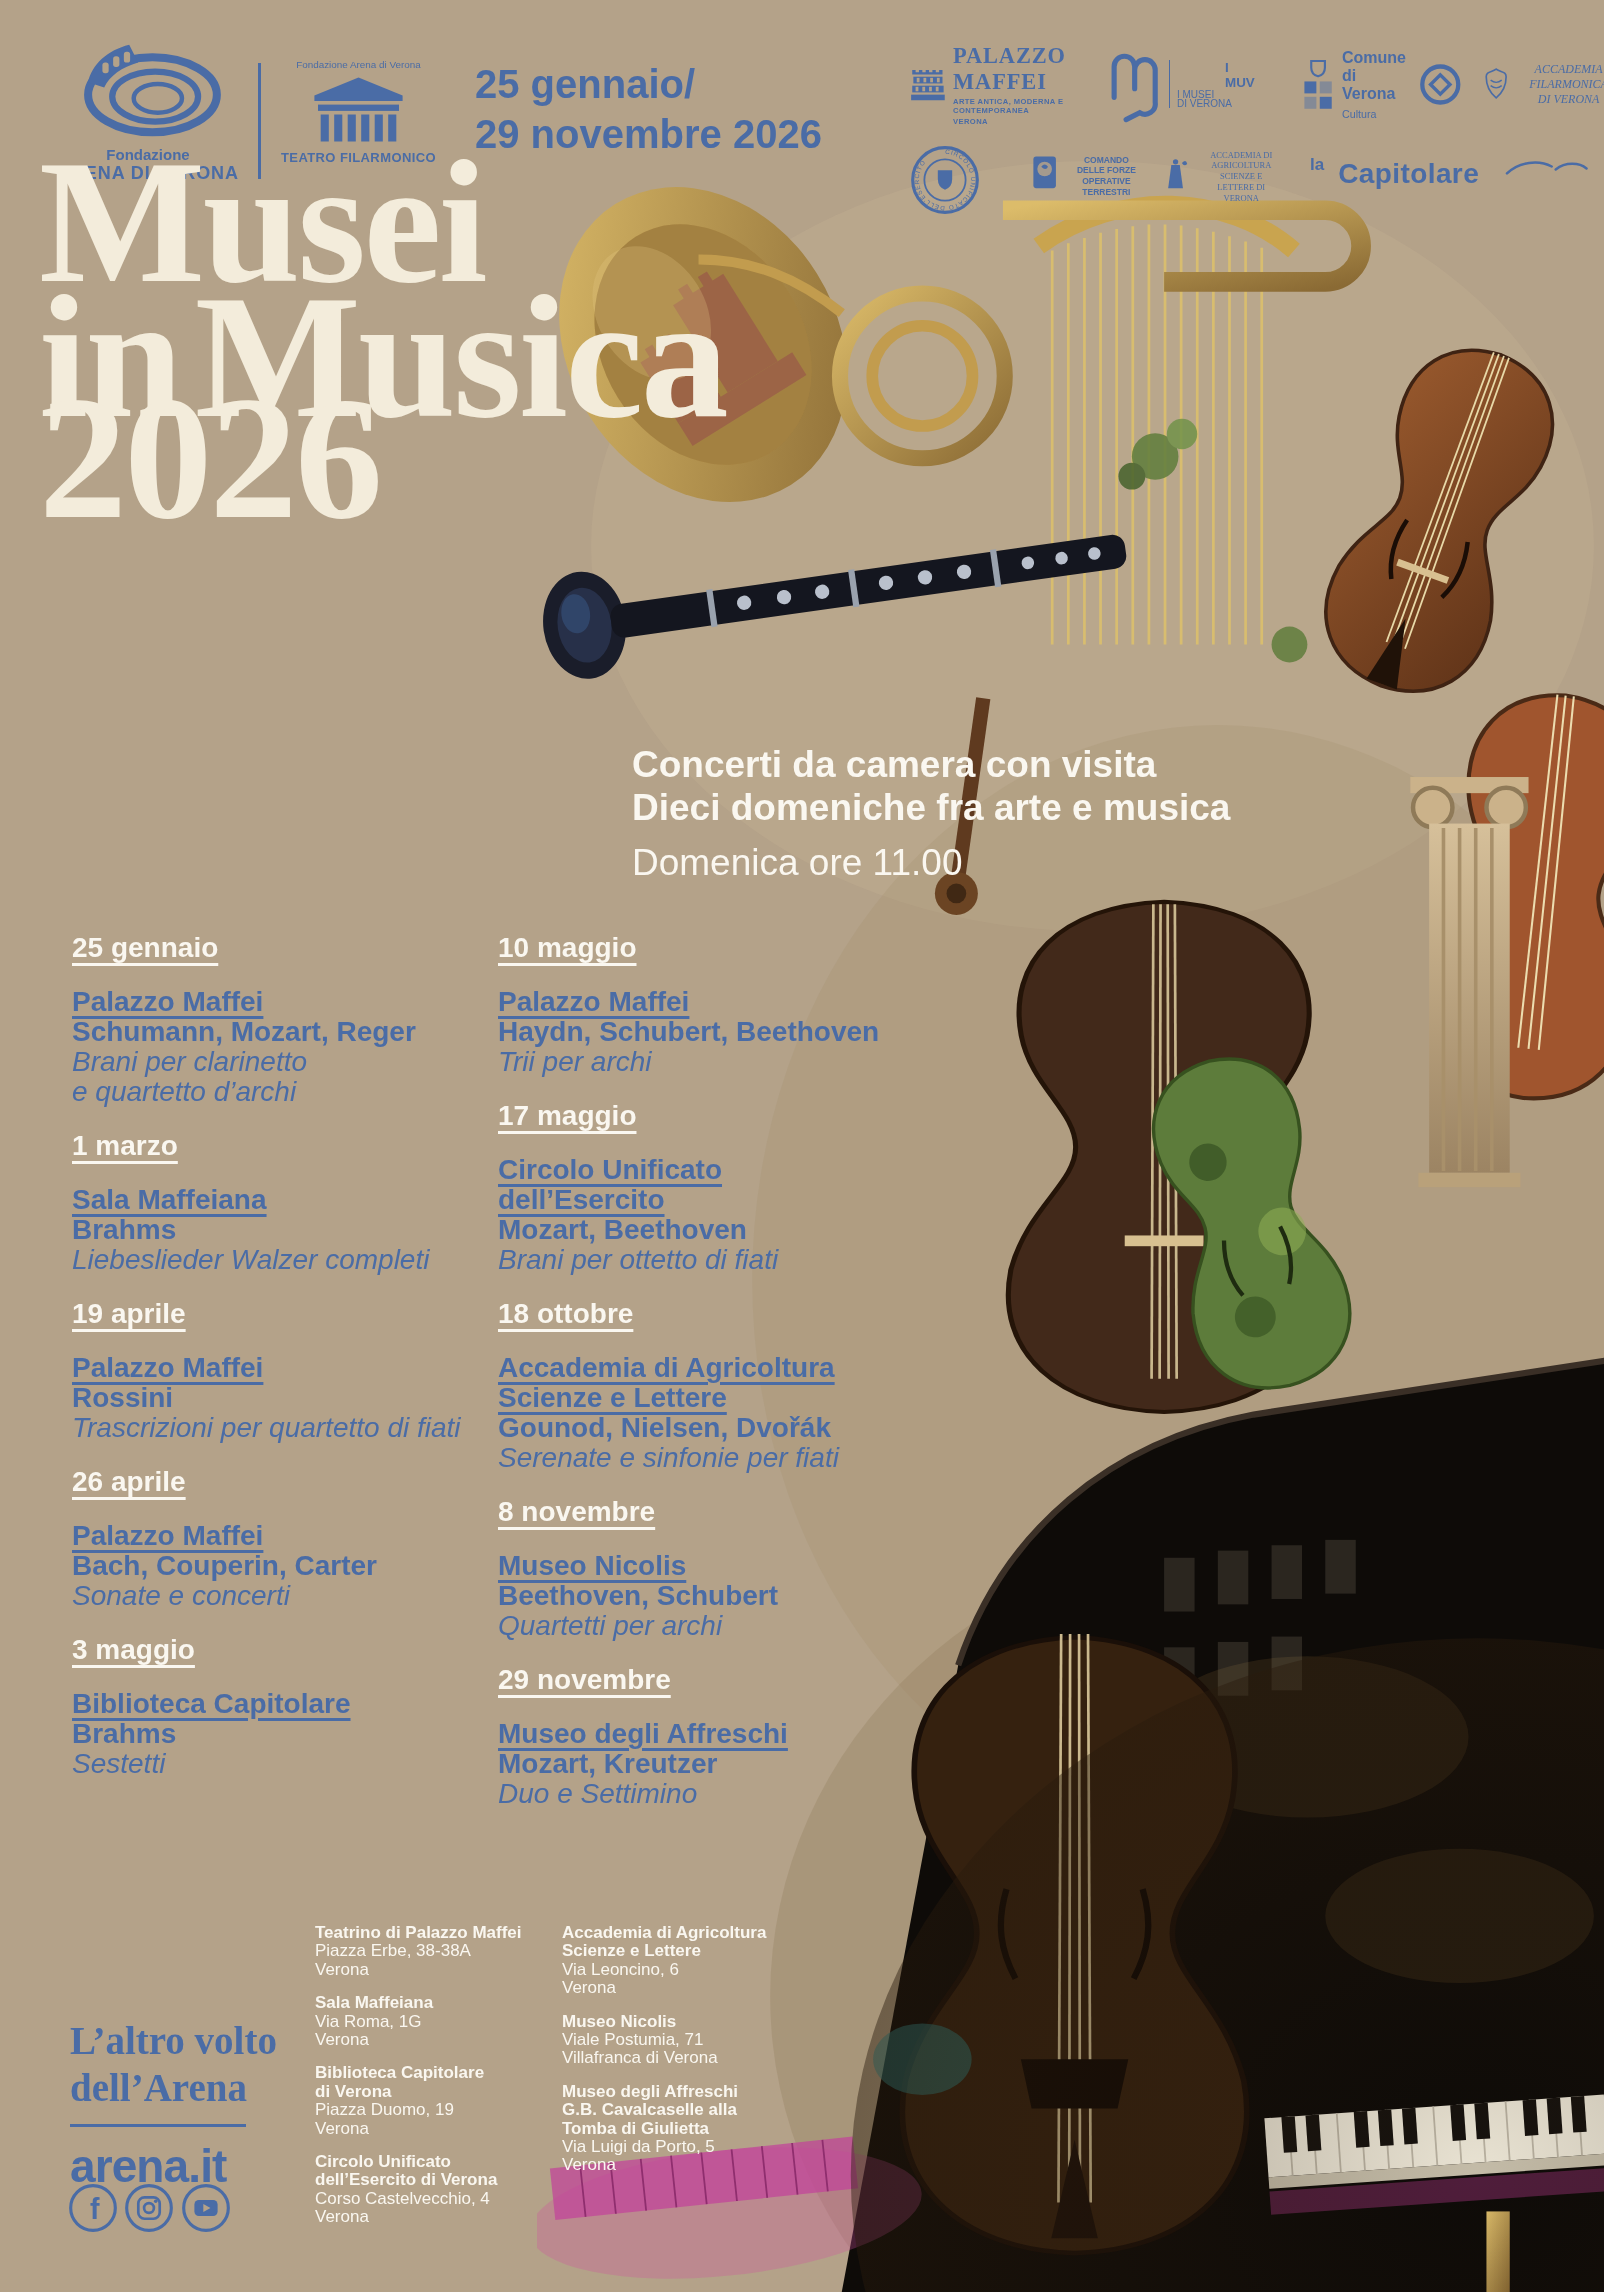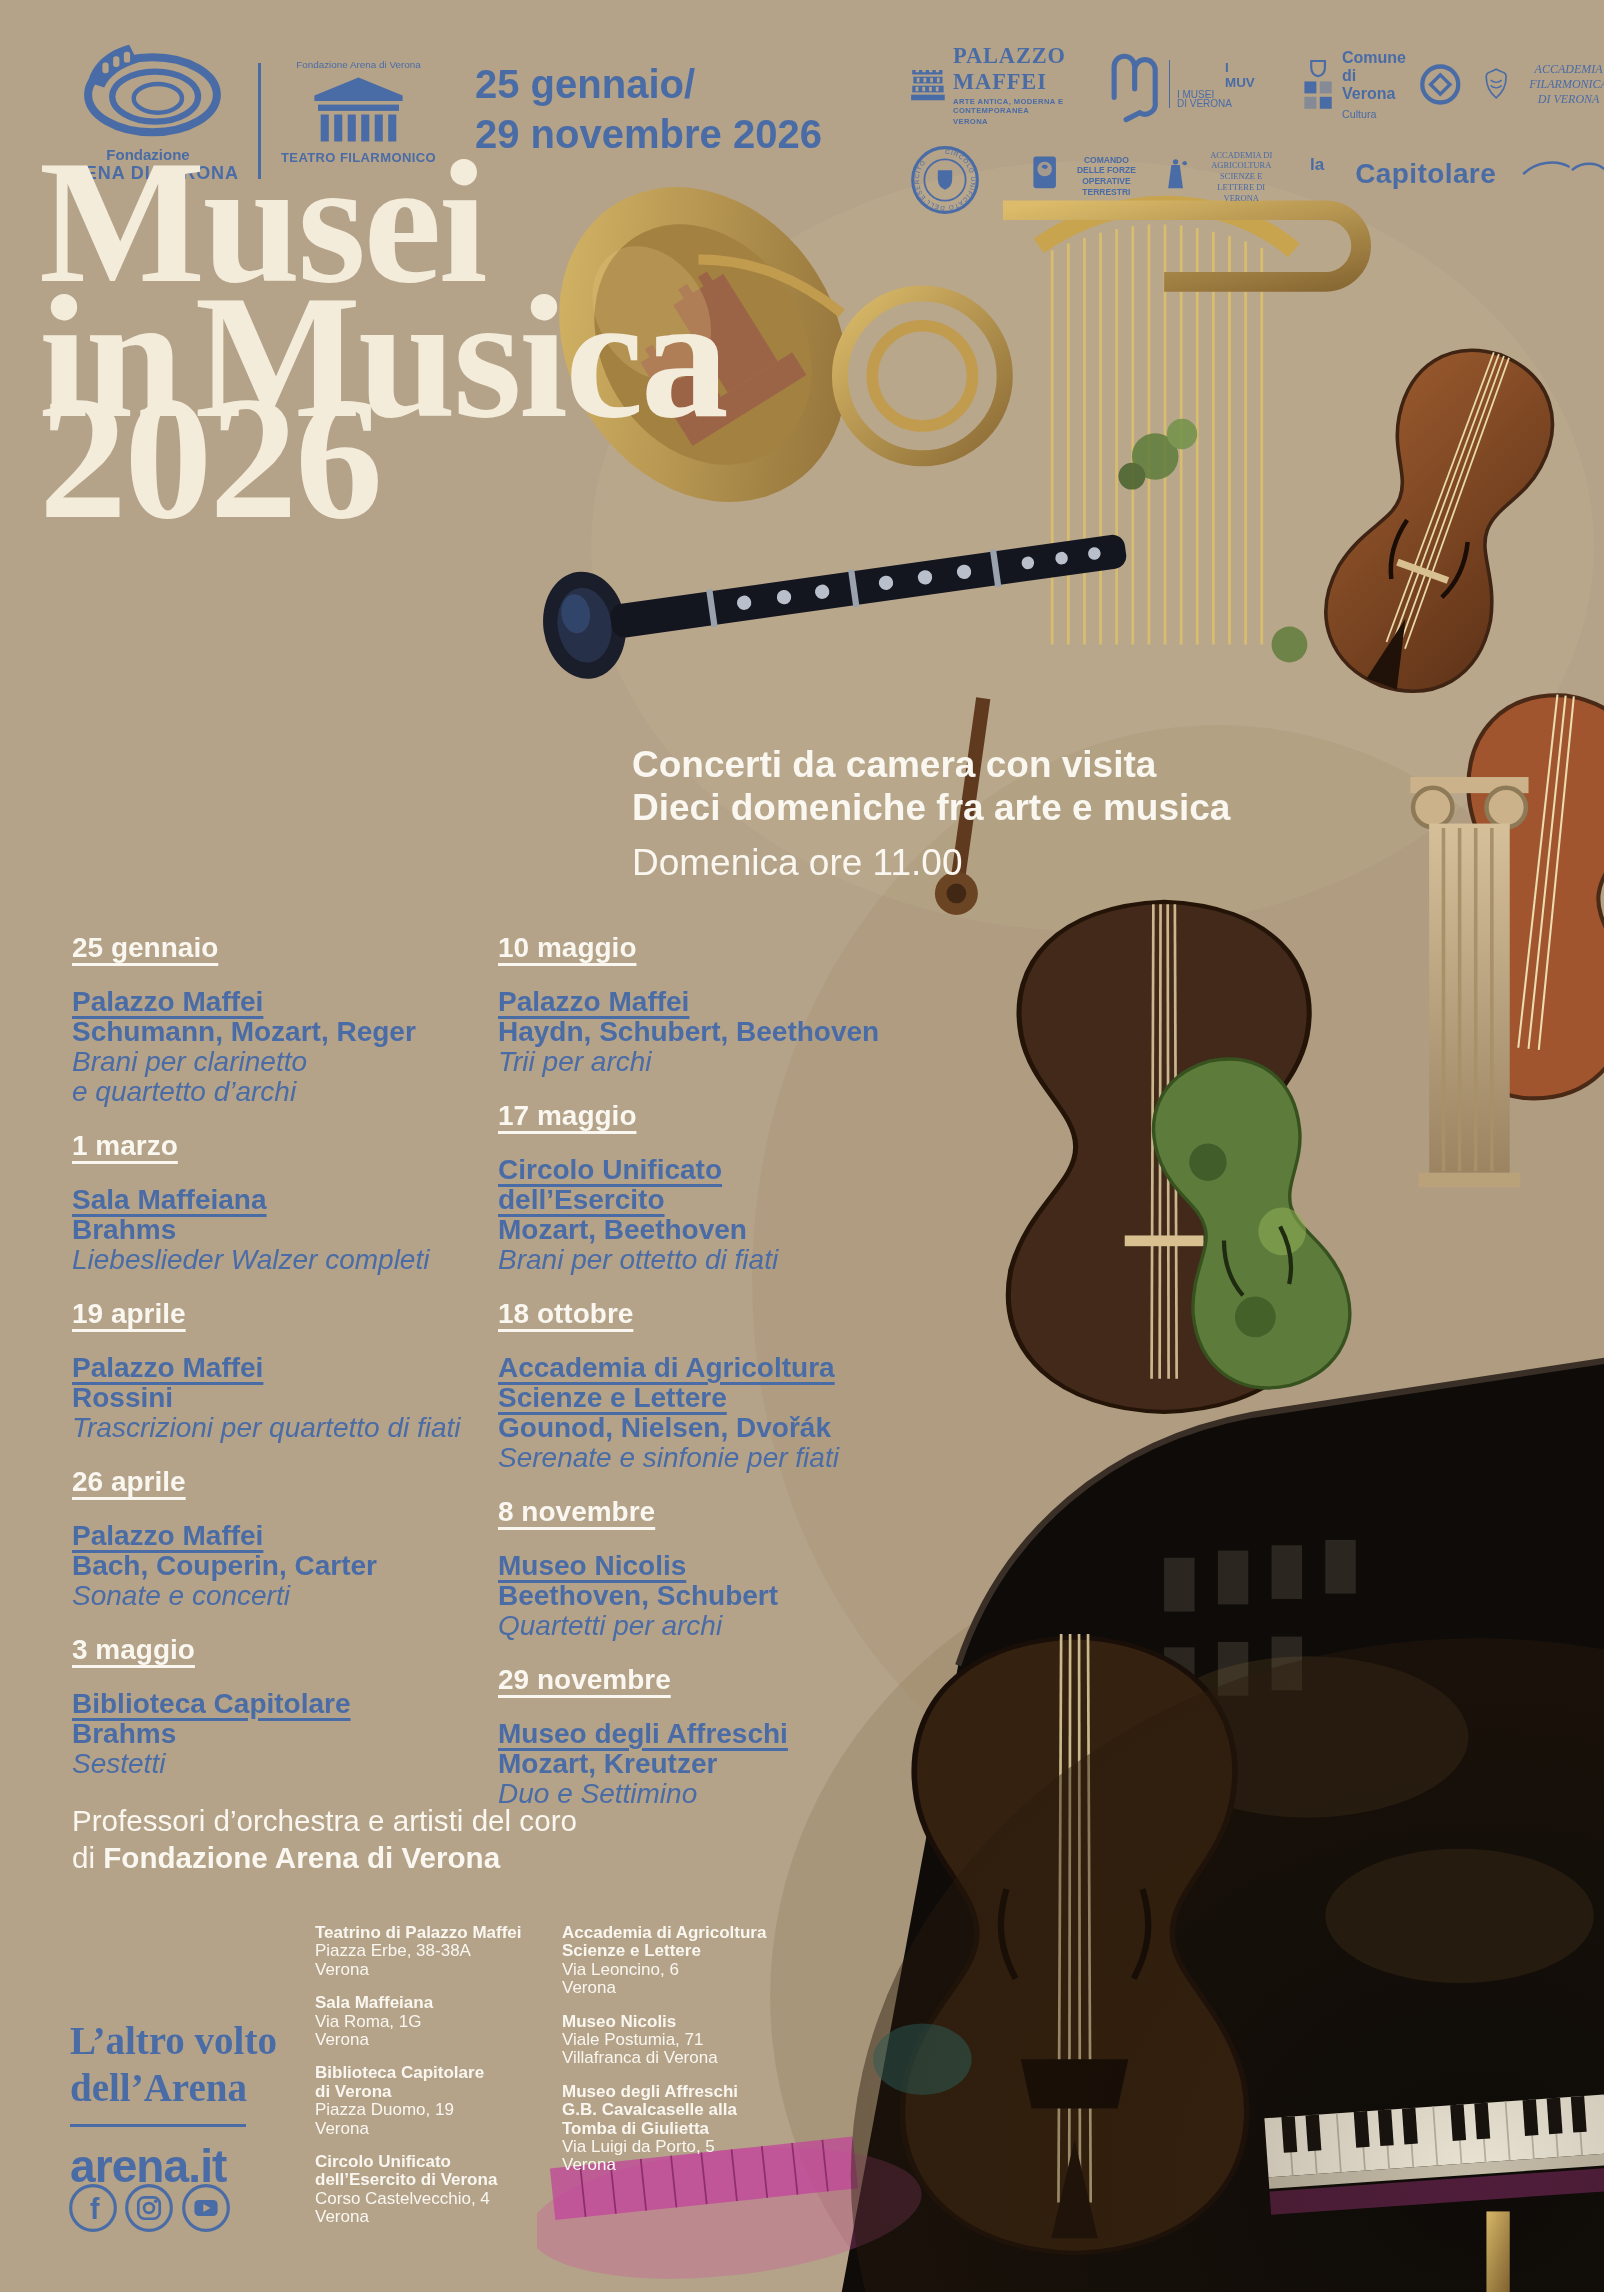--- a/index.html
+++ b/index.html
@@ -28,21 +28,21 @@
   .pcol{display:flex;align-items:center;gap:14px;}
   .pm-name{font-family:"Liberation Serif",serif;font-size:22.4px;font-weight:bold;letter-spacing:0.9px;}
   .pm-sub{font-size:7.6px;font-weight:bold;letter-spacing:0.4px;margin-top:1.8px;}
   .imuv-t1{font-size:13.4px;font-weight:bold;margin-left:48px;}
   .imuv-t2{font-size:10px;line-height:9px;}
   .pdiv{width:1.8px;height:75px;background:#4a6ca6;opacity:.8;}
   .com-t1{font-size:16px;font-weight:bold;line-height:18px;}
   .com-t3{font-size:10.7px;margin-top:5.4px;}
   .accfil-t{font-family:"Liberation Serif",serif;font-style:italic;font-size:12px;text-align:center;line-height:15px;}
   .cap-la{font-size:17px;font-weight:bold;align-self:flex-start;margin-left:5.4px;line-height:14.3px;}
-  .cap-name{font-size:28px;font-weight:bold;letter-spacing:0.4px;margin-left:17px;}
+  .cap-name{font-size:28px;font-weight:bold;letter-spacing:0.4px;}
   .mn-name{font-size:22.4px;font-weight:bold;letter-spacing:0.9px;}
   .mn-sub{font-size:12px;margin-top:0.9px;font-weight:bold;}
   .p-cap{font-size:8.5px;font-weight:bold;text-align:center;line-height:10.7px;margin-top:4.5px;}
   .p-cap-serif{font-family:"Liberation Serif",serif;font-weight:normal;font-variant:small-caps;}
 
   
   .title-line{left:39px;font-family:"Liberation Serif",serif;font-weight:bold;color:#f3ecdb;
               font-size:176px;line-height:1;letter-spacing:-2.7px;z-index:2;white-space:nowrap;}
   .t1{top:134px;}
   .t2{top:269px;}
@@ -610,24 +610,20 @@
       <div class="ev-prog">Quartetti per archi</div>
     </div>
     <div class="event">
       <div class="ev-date">29 novembre</div>
       <div class="ev-venue">Museo degli Affreschi</div>
       <div class="ev-comp">Mozart, Kreutzer</div>
       <div class="ev-prog">Duo e Settimino</div>
     </div>
   </div>
 
-  <div class="abs credit">
-    <div>Professori d’orchestra e artisti del coro</div>
-    <div><span>di </span><b>Fondazione Arena di Verona</b></div>
-  </div>
 
   <div class="abs tagline">
     <div>L’altro volto</div>
     <div>dell’Arena</div>
   </div>
   <div class="abs rule"></div>
   <div class="abs website">arena.it</div>
   <div class="abs social">
     <svg width="50" height="50" viewBox="0 0 56 56">
       <circle cx="28" cy="28" r="25" fill="none" stroke="#4a6ca6" stroke-width="3.5"></circle>

